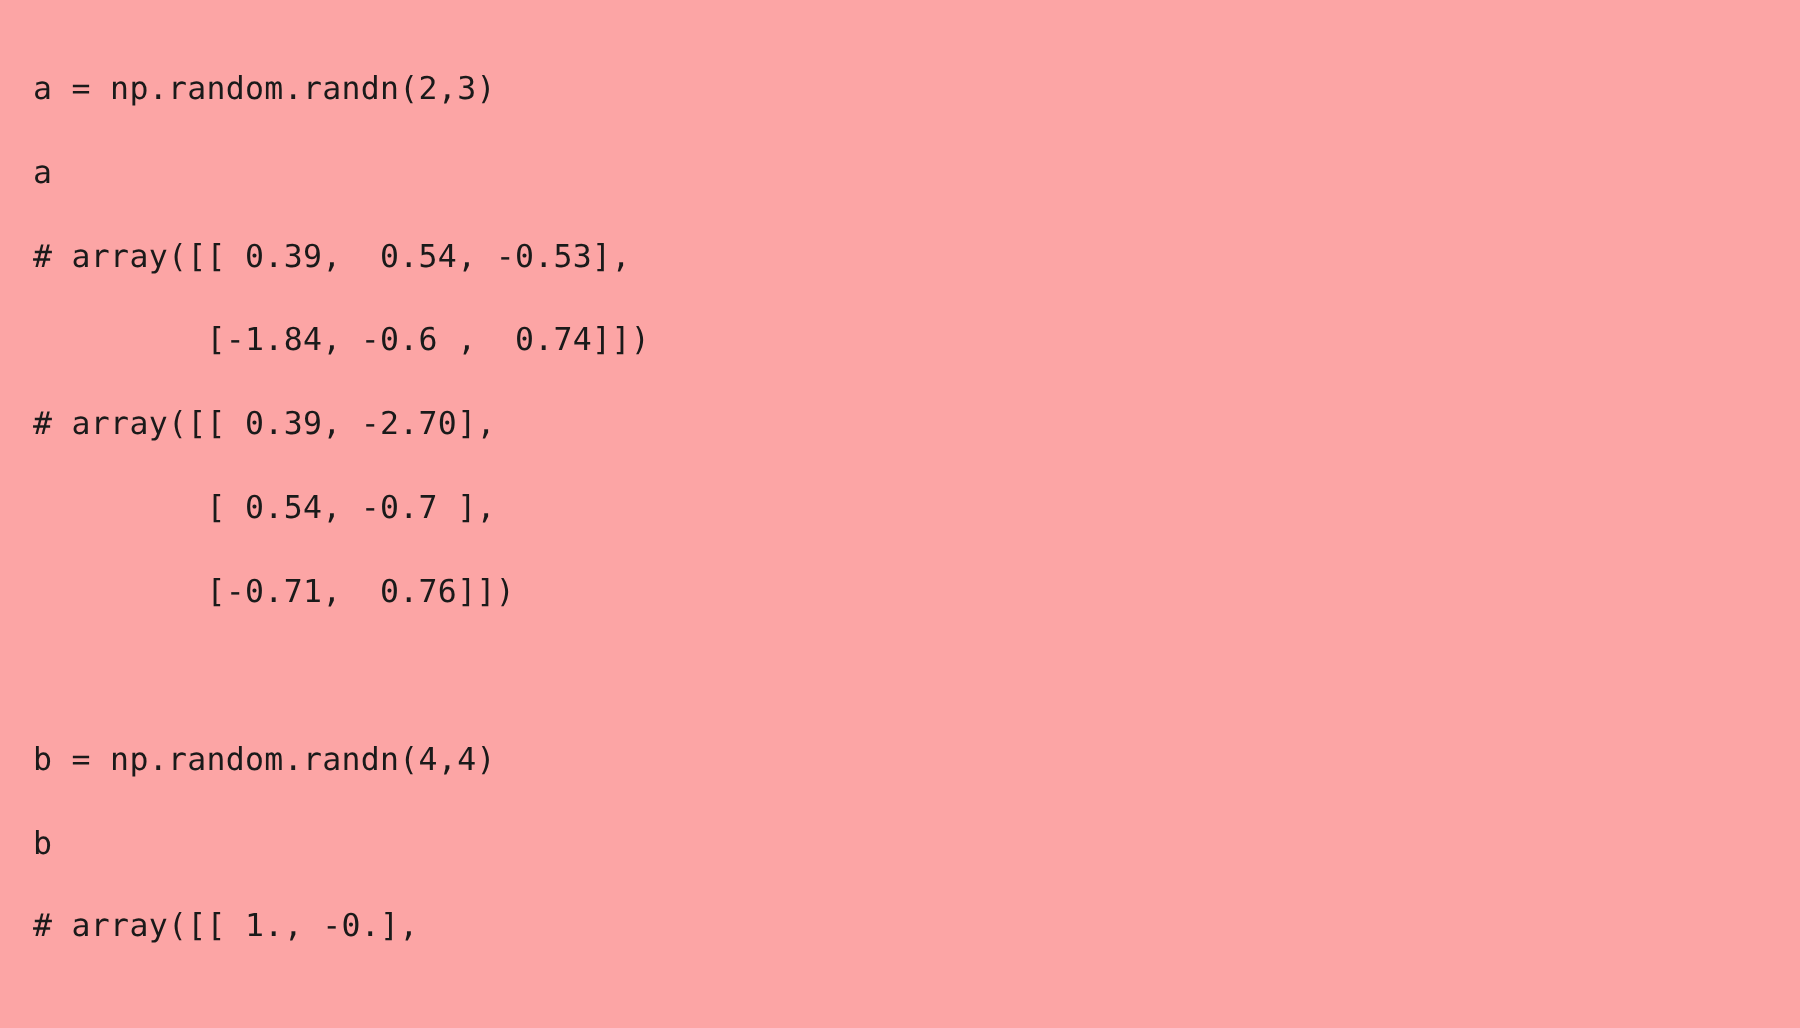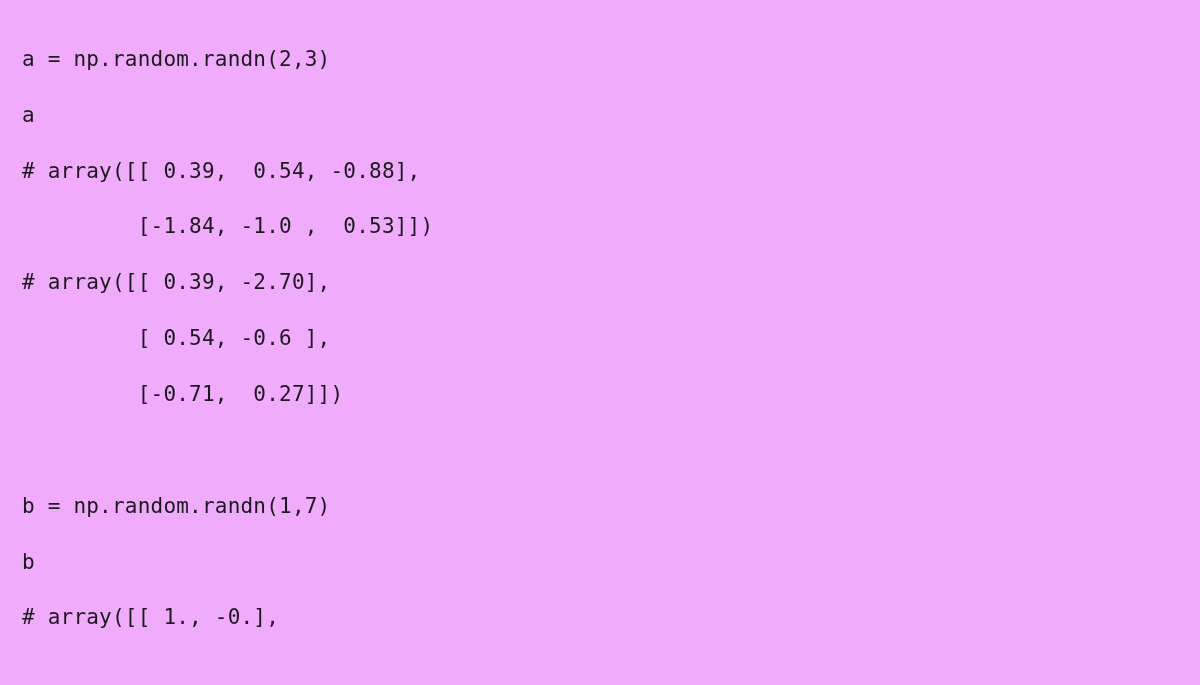--- a/index.html
+++ b/index.html
@@ -6,45 +6,45 @@
       margin: 0;
       padding: 0;
       background: #f1f1f1;
       font-family: "SF Mono", "Menlo", "Consolas", "DejaVu Sans Mono", monospace;
       font-size: 21px;
       line-height: 1.33;
       color: #1a1a1a;
       letter-spacing: 0.01em;
     }
     .code-block {
-      background: #f0abfc;
+      background: #fca5a5;
       padding: 18px 16px 22px 22px;
       box-sizing: border-box;
       width: 1200px;
       height: 685px;
       white-space: pre;
     }
     .line {
       white-space: pre;
     }
   </style>
 </head>
 <body>
 
 <div class="code-block">
 <div class="line">a = np.random.randn(2,3)</div>
 <div class="line">a</div>
-<div class="line"># array([[ 0.39,  0.54, -0.88],</div>
-<div class="line">         [-1.84, -1.0 ,  0.53]])</div>
+<div class="line"># array([[ 0.39,  0.54, -0.53],</div>
+<div class="line">         [-1.84, -0.6 ,  0.74]])</div>
 <div class="line"># array([[ 0.39, -2.70],</div>
-<div class="line">         [ 0.54, -0.6 ],</div>
-<div class="line">         [-0.71,  0.27]])</div>
+<div class="line">         [ 0.54, -0.7 ],</div>
+<div class="line">         [-0.71,  0.76]])</div>
 <div class="line"></div>
 <div class="line"></div>
-<div class="line">b = np.random.randn(1,7)</div>
+<div class="line">b = np.random.randn(4,4)</div>
 <div class="line">b</div>
 <div class="line"># array([[ 1., -0.],</div>
 
 
 <div class="line"></div>
 <div class="line"></div>
 
 
 
 </div>

